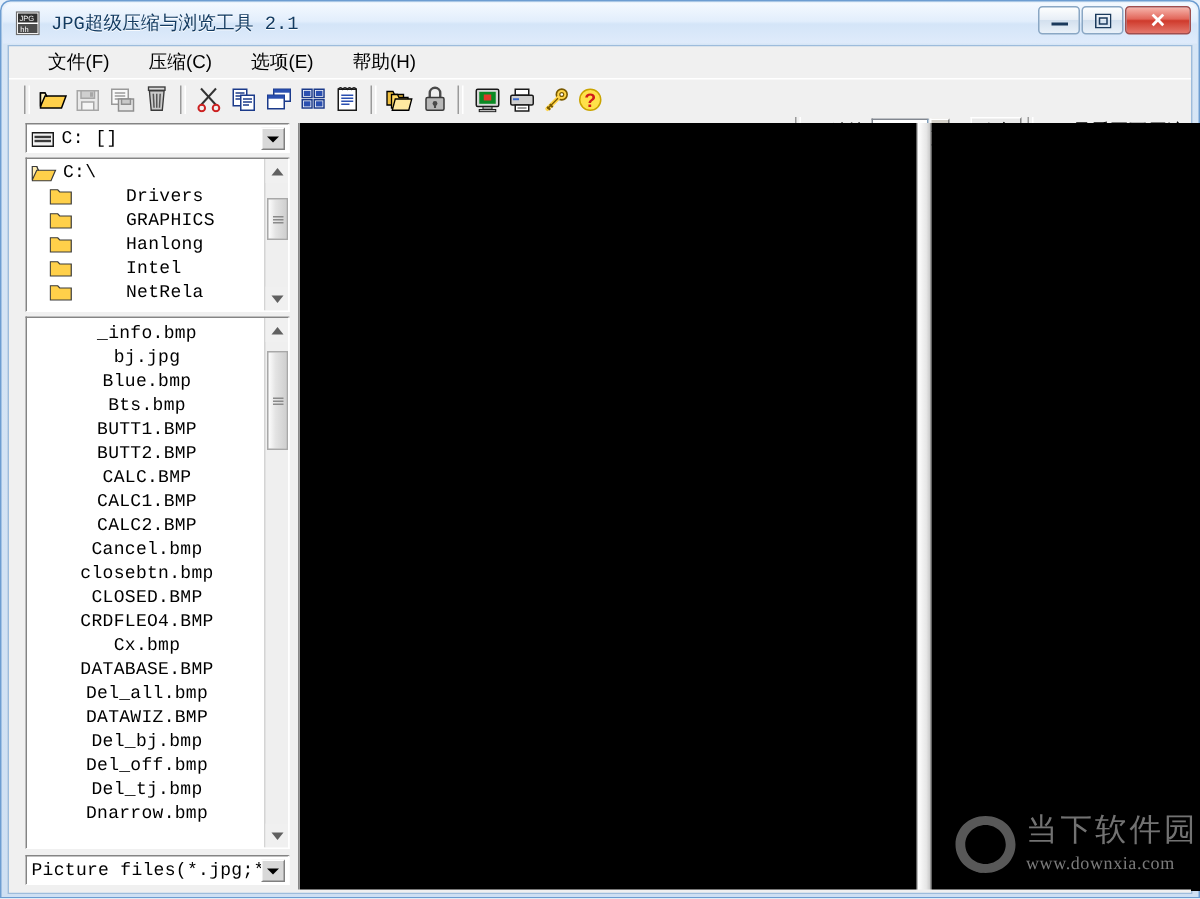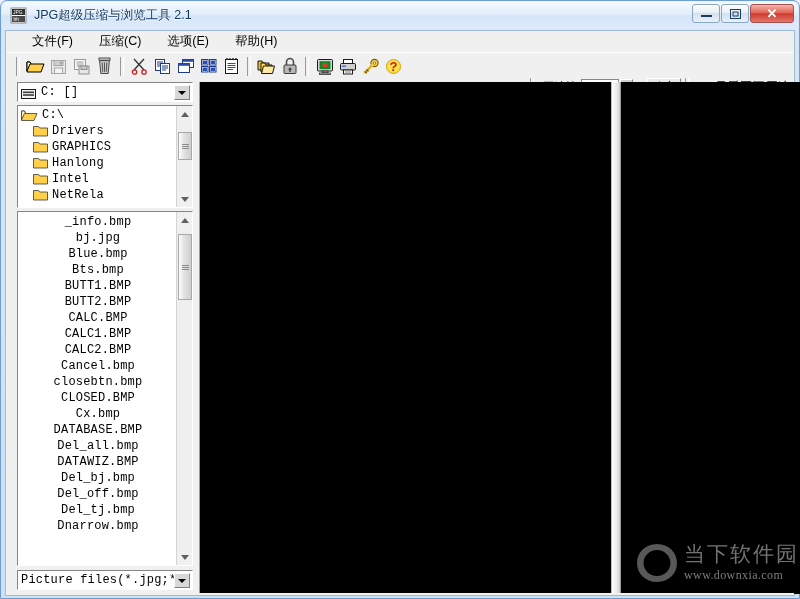--- a/index.html
+++ b/index.html
@@ -50,21 +50,21 @@
   .title-icon {
     width: 17px; height: 17px;
     margin-left: 8px;
     position: relative;
     flex: 0 0 auto;
   }
   .title-text {
     margin-left: 7px;
     font-size: 12.5px;
     color: #123a60;
-    font-family: Liberation Sans, sans-serif;
+    font-family: Liberation Mono, monospace;
     white-space: nowrap;
     text-shadow: 0 1px 0 #fff;
   }
   .caption-buttons {
     position: absolute;
     right: 4px; top: 2px;
     display: flex;
     gap: 1px;
   }
   .cap-btn {
@@ -254,21 +254,21 @@
     border-right-color:#fff; border-bottom-color:#fff;
     background: #ffffff;
     overflow: hidden;
   }
   .tree-inner { position:absolute; left:0; top:0; right:16px; top:1px; }
   .tree-row {
     display: flex; align-items: center;
     height: 16px;
     padding-left: 3px;
   }
-  .tree-row.child { padding-left: 15px; }
+  .tree-row.child { padding-left: 15px; gap: 32px; }
   .tree-label {
     font-family: "Liberation Mono", monospace;
     font-size: 12px;
     color: #000;
     margin-left: 4px;
     white-space: nowrap;
     letter-spacing: 0.2px;
   }
 
   
@@ -714,20 +714,21 @@
               <div class="file-row">Blue.bmp</div>
               <div class="file-row">Bts.bmp</div>
               <div class="file-row">BUTT1.BMP</div>
               <div class="file-row">BUTT2.BMP</div>
               <div class="file-row">CALC.BMP</div>
               <div class="file-row">CALC1.BMP</div>
               <div class="file-row">CALC2.BMP</div>
               <div class="file-row">Cancel.bmp</div>
               <div class="file-row">closebtn.bmp</div>
               <div class="file-row">CLOSED.BMP</div>
+              <div class="file-row">CRDFLEO4.BMP</div>
               <div class="file-row">Cx.bmp</div>
               <div class="file-row">DATABASE.BMP</div>
               <div class="file-row">Del_all.bmp</div>
               <div class="file-row">DATAWIZ.BMP</div>
               <div class="file-row">Del_bj.bmp</div>
               <div class="file-row">Del_off.bmp</div>
               <div class="file-row">Del_tj.bmp</div>
               <div class="file-row">Dnarrow.bmp</div>
             </div>
           <div class="vscroll">

